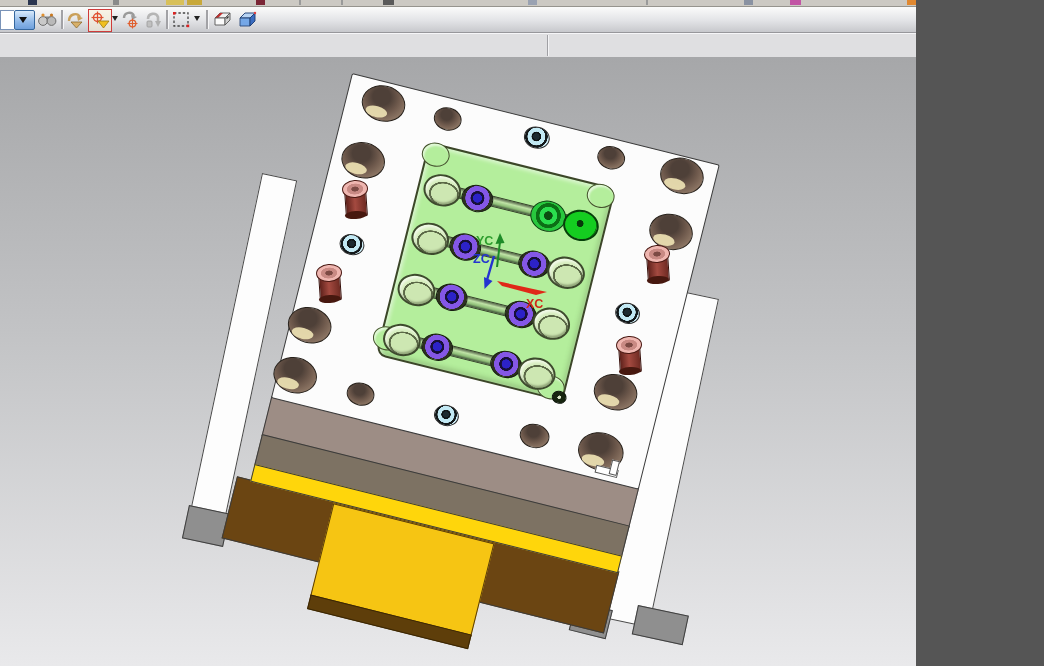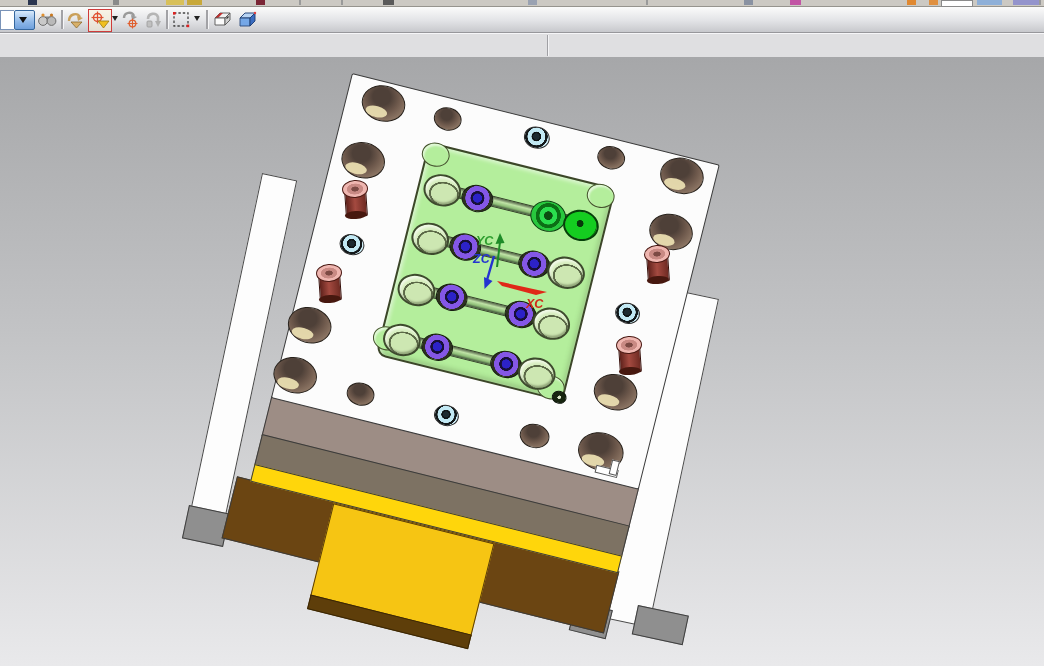--- a/index.html
+++ b/index.html
@@ -1,16 +1,16 @@
 <!DOCTYPE html>
 <html><head>
 <meta charset="utf-8">
 <style>
   html,body{margin:0;padding:0;background:#555;font-family:"Liberation Sans",sans-serif;}
-  #screen{position:relative;width:1044px;height:666px;overflow:hidden;background:#0ea5e9;font-style:italic;}
+  #screen{position:relative;width:916px;height:666px;overflow:hidden;background:#0ea5e9;}
 
   
   #clipped-row{position:absolute;left:0;top:0;width:1044px;height:6px;background:#ccc9c3;border-bottom:1px solid #96948e;}
   .frag{position:absolute;top:0;height:5px;}
   #toolbar-main{position:absolute;left:0;top:7px;width:1044px;height:25px;
     background:linear-gradient(#fbfbfb,#e2e3e6 55%,#c7c8cc);border-bottom:1px solid #97979b;}
   .tb-icon{position:absolute;top:2px;width:22px;height:21px;}
   .tb-sep{position:absolute;top:3px;width:2px;height:19px;background:#a2a2a6;border-right:1px solid #f6f6f8;}
   .caret{position:absolute;top:9px;width:0;height:0;border:3px solid transparent;border-top:5px solid #222;}
   #combo{position:absolute;left:0;top:3px;width:35px;height:20px;display:flex;}

